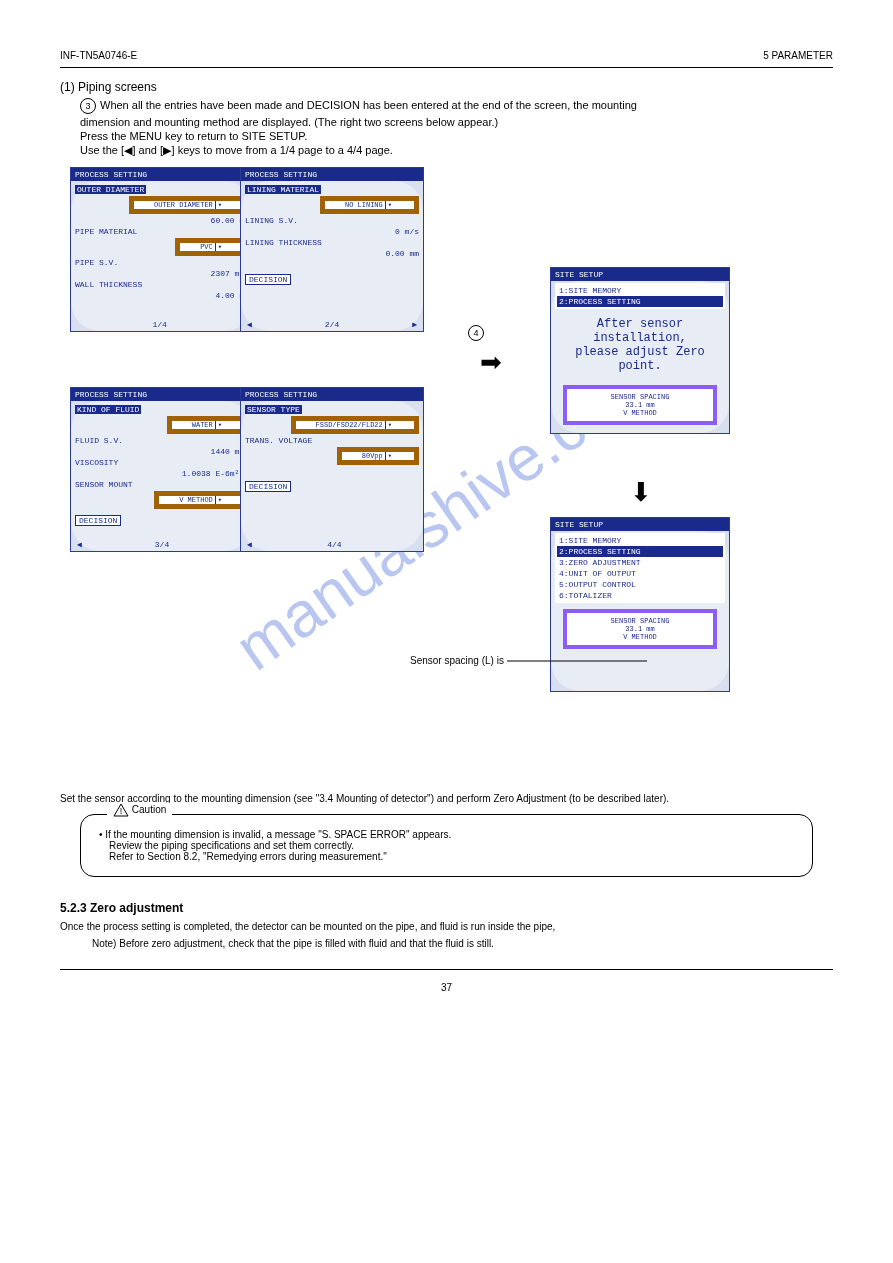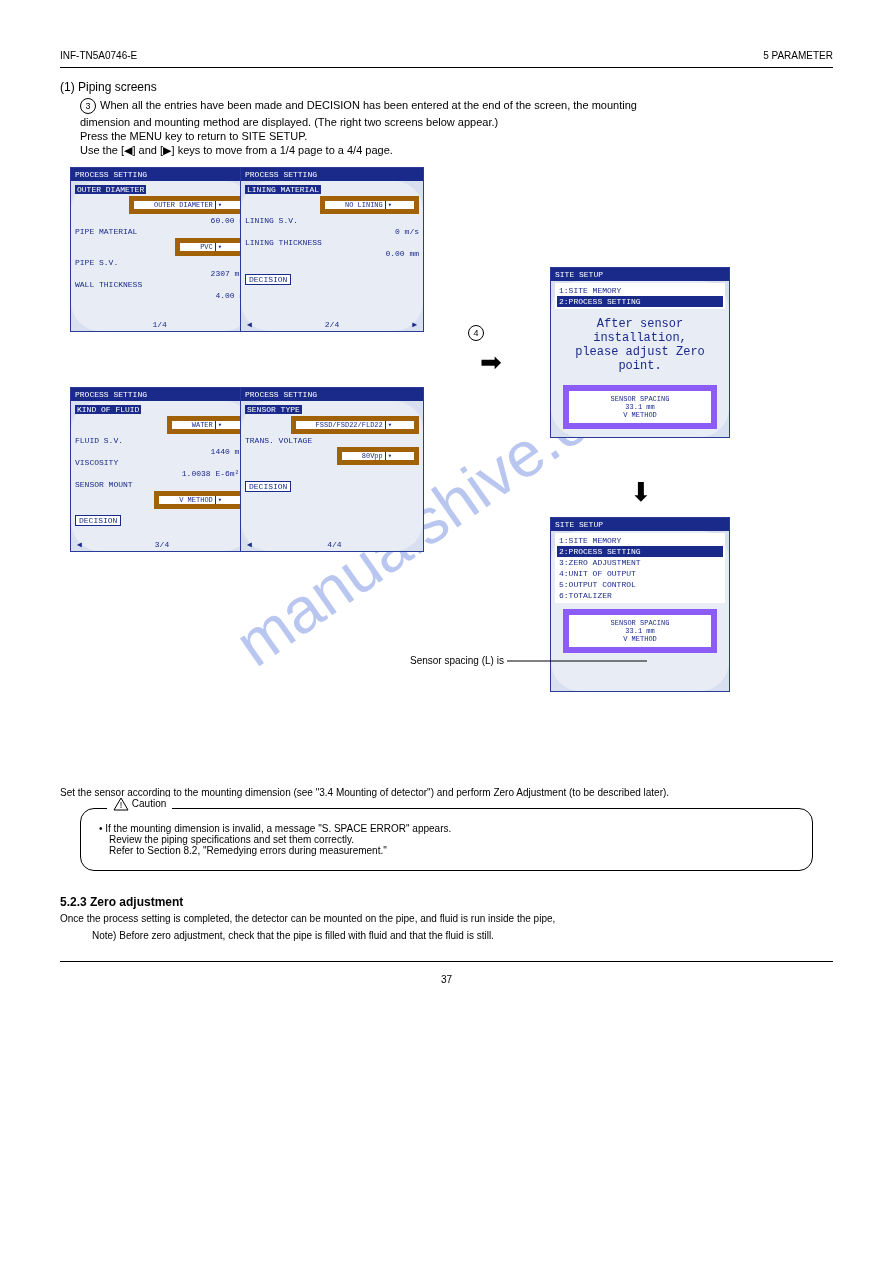--- a/index.html
+++ b/index.html
@@ -55,21 +55,21 @@
   .screen .val { text-align: right; }
   .screen .btn { border: 1px solid #1a2a8a; padding: 0 3px; display: inline-block; background: #fff; }
   .screen .pager { position: absolute; bottom: 2px; left: 0; right: 0; display: flex; justify-content: space-between; padding: 0 6px; }
   .screen .pager span { color: #1a2a8a; }
 
   .screen-big { width: 180px; }
   .screen-big .content { min-height: 130px; }
 
   .site .item { padding: 1px 2px; }
   .site .sel { background: #1a2a8a; color: #fff; }
-  .box { border: 6px solid #8b5cf6; margin: 6px 8px; padding: 4px; text-align: center; font-size: 7px; background: #fff; }
+  .box { border: 4px solid #8b5cf6; margin: 6px 8px; padding: 4px; text-align: center; font-size: 7px; background: #fff; }
 
   .arrow-right, .arrow-down {
     position: absolute;
     font-size: 26px;
     color: #000;
   }
 
   .annot {
     position: absolute;
     font-size: 10px;
@@ -102,21 +102,21 @@
     font-size: 64px;
     color: #3a5fd6;
     opacity: 0.35;
     font-family: Arial, sans-serif;
     pointer-events: none;
     z-index: 0;
     white-space: nowrap;
   }
 
   .footer-row { display: flex; justify-content: space-between; font-size: 10px; margin-top: 6px; }
-  .set-text { font-size: 10px; }
+  .set-text { font-size: 10px; margin-top: 6px; }
 </style>
 </head>
 <body>
 
 <div class="page">
   <div class="watermark">manualshive.com</div>
 
   <div class="header-row">
     <span>INF-TN5A0746-E</span>
     <span>5 PARAMETER</span>

